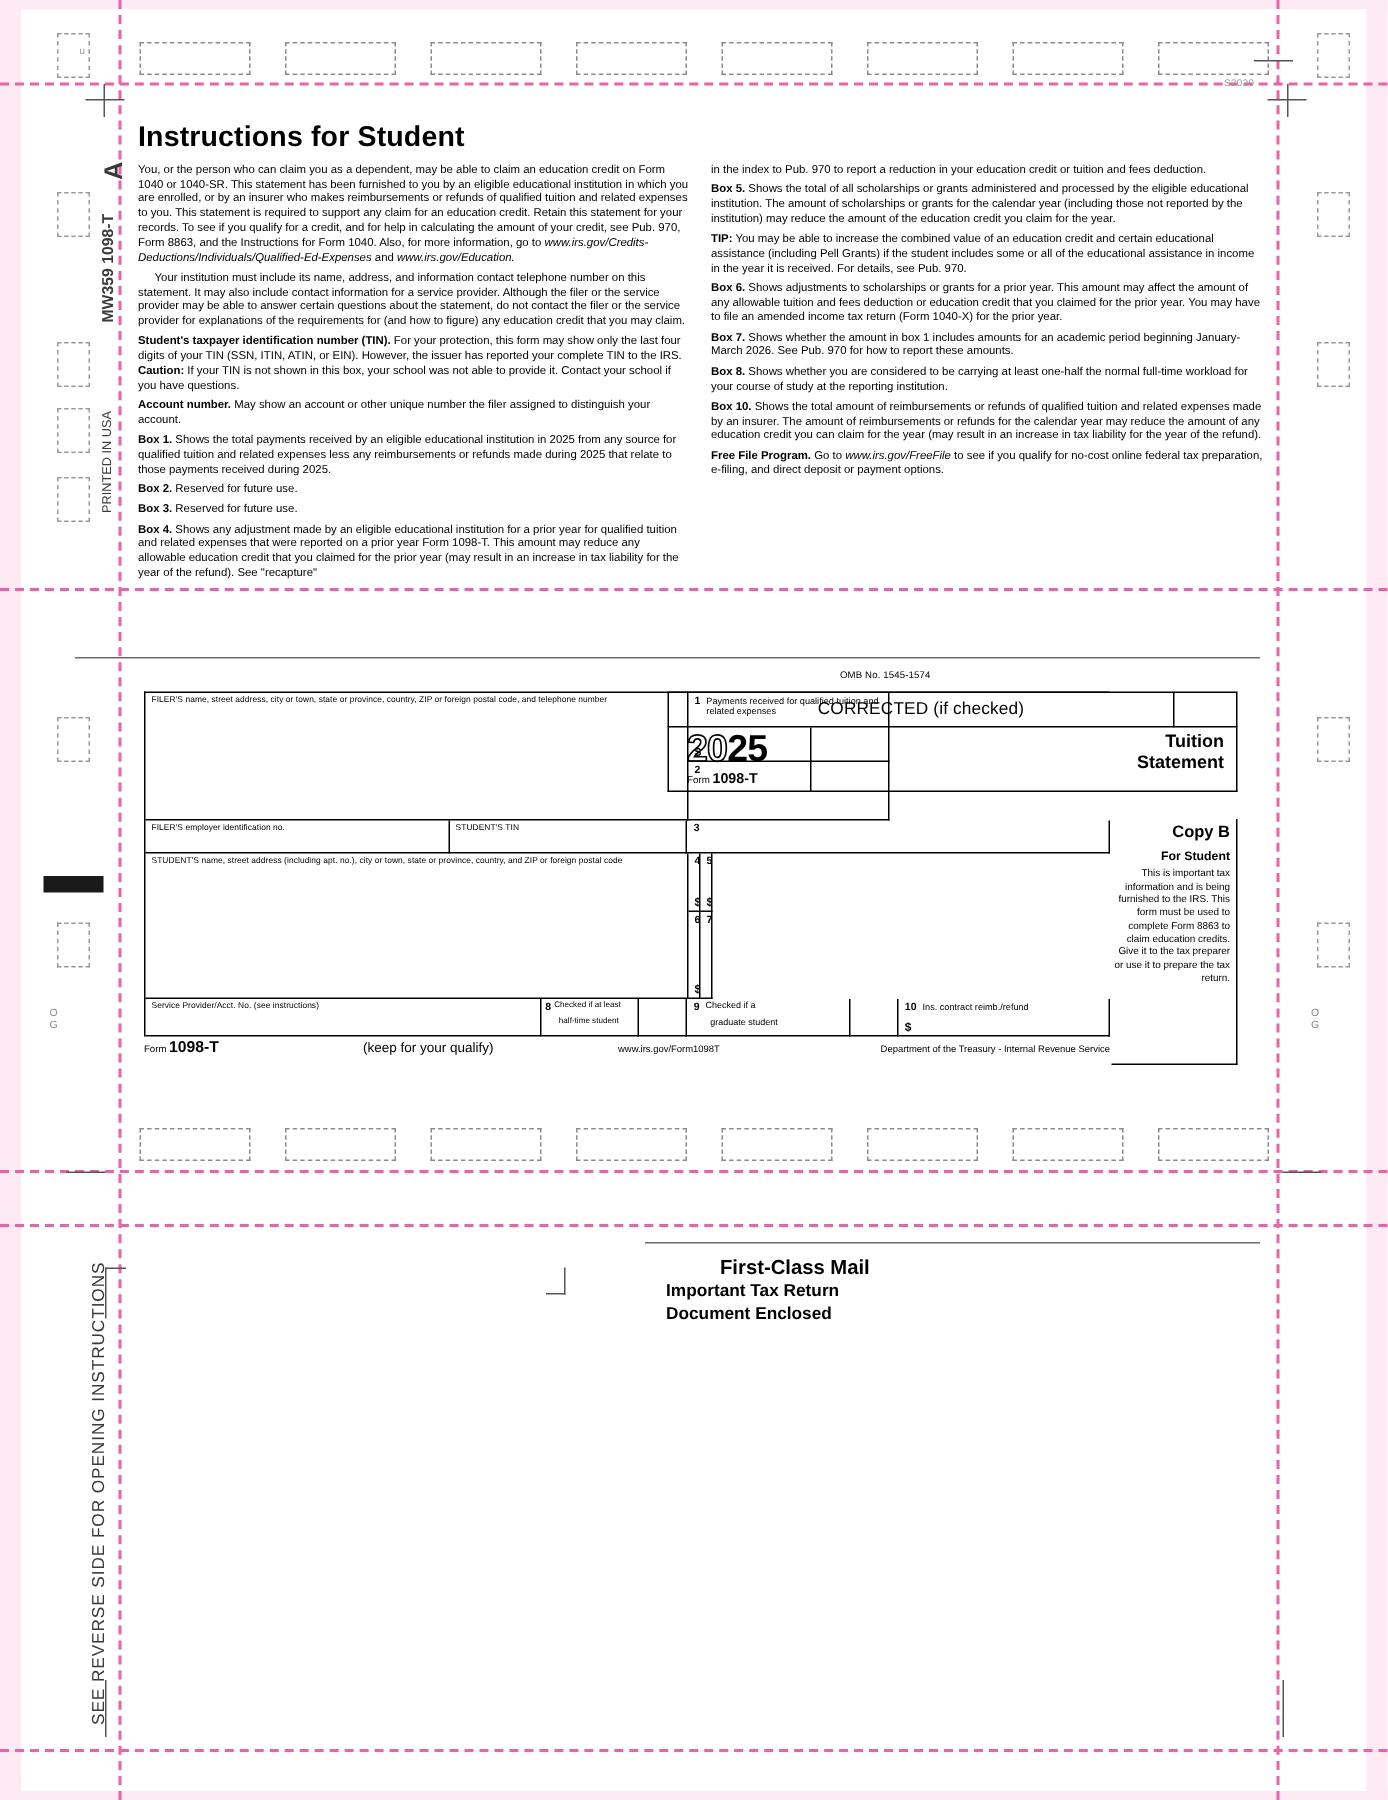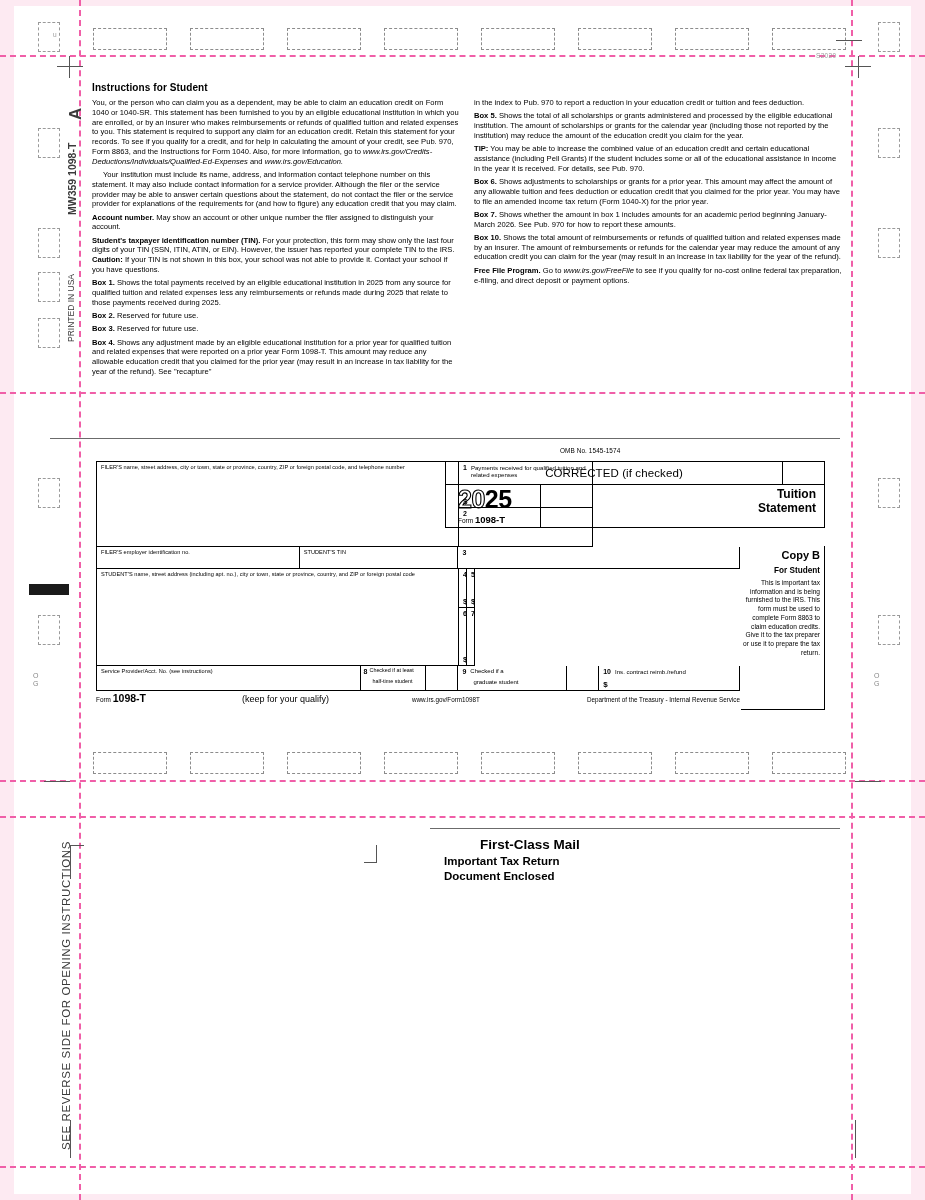--- a/index.html
+++ b/index.html
@@ -62,21 +62,21 @@
     color:#3a3a3a;
   }
   .vtext.rot { transform:rotate(-90deg); }
 
   
   #instructions {
     position:absolute;
     left:92px; top:82px; width:760px; height:300px;
   }
   #instr-title {
-    font-size:10px; font-weight:bold; letter-spacing:0.1px;
+    font-size:19px; font-weight:bold; letter-spacing:0.1px;
     margin:0 0 5px 0; line-height:1.1;
   }
   .instr-cols { display:flex; gap:14px; }
   .instr-col { width:368px; }
   .instr-col p {
     margin:0 0 3.5px 0;
     font-size:7.6px;
     line-height:1.29;
     text-align:left;
   }
@@ -271,30 +271,30 @@
           <i>www.irs.gov/Credits-Deductions/Individuals/Qualified-Ed-Expenses</i> and <i>www.irs.gov/Education.</i>
         </p>
         <p class="indent">
           Your institution must include its name, address, and information contact telephone
           number on this statement. It may also include contact information for a service provider.
           Although the filer or the service provider may be able to answer certain questions about
           the statement, do not contact the filer or the service provider for explanations of the
           requirements for (and how to figure) any education credit that you may claim.
         </p>
         <p>
-          <b>Account number.</b> May show an account or other unique number the filer assigned to
-          distinguish your account.
-        </p>
-        <p>
           <b>Student's taxpayer identification number (TIN).</b> For your protection, this form may show
           only the last four digits of your TIN (SSN, ITIN, ATIN, or EIN). However, the issuer has
           reported your complete TIN to the IRS. <b>Caution:</b> If your TIN is not shown in this box, your
           school was not able to provide it. Contact your school if you have questions.
         </p>
         <p>
+          <b>Account number.</b> May show an account or other unique number the filer assigned to
+          distinguish your account.
+        </p>
+        <p>
           <b>Box 1.</b> Shows the total payments received by an eligible educational institution in 2025
           from any source for qualified tuition and related expenses less any reimbursements or
           refunds made during 2025 that relate to those payments received during 2025.
         </p>
         <p><b>Box 2.</b> Reserved for future use.</p>
         <p><b>Box 3.</b> Reserved for future use.</p>
         <p>
           <b>Box 4.</b> Shows any adjustment made by an eligible educational institution for a prior year
           for qualified tuition and related expenses that were reported on a prior year Form 1098-T.
           This amount may reduce any allowable education credit that you claimed for the prior
@@ -320,20 +320,24 @@
         </p>
         <p>
           <b>Box 6.</b> Shows adjustments to scholarships or grants for a prior year. This amount may
           affect the amount of any allowable tuition and fees deduction or education credit that you
           claimed for the prior year. You may have to file an amended income tax return (Form
           1040-X) for the prior year.
         </p>
         <p>
           <b>Box 7.</b> Shows whether the amount in box 1 includes amounts for an academic period
           beginning January-March 2026. See Pub. 970 for how to report these amounts.
+        </p>
+        <p>
+          <b>Box 8.</b> Shows whether you are considered to be carrying at least one-half the normal
+          full-time workload for your course of study at the reporting institution.
         </p>
         <p>
           <b>Box 10.</b> Shows the total amount of reimbursements or refunds of qualified
           tuition and related expenses made by an insurer. The amount of reimbursements or refunds
           for the calendar year may reduce the amount of any education credit you can claim for the
           year (may result in an increase in tax liability for the year of the refund).
         </p>
         <p>
           <b>Free File Program.</b> Go to <i>www.irs.gov/FreeFile</i> to see if you qualify for no-cost online
           federal tax preparation, e-filing, and direct deposit or payment options.

